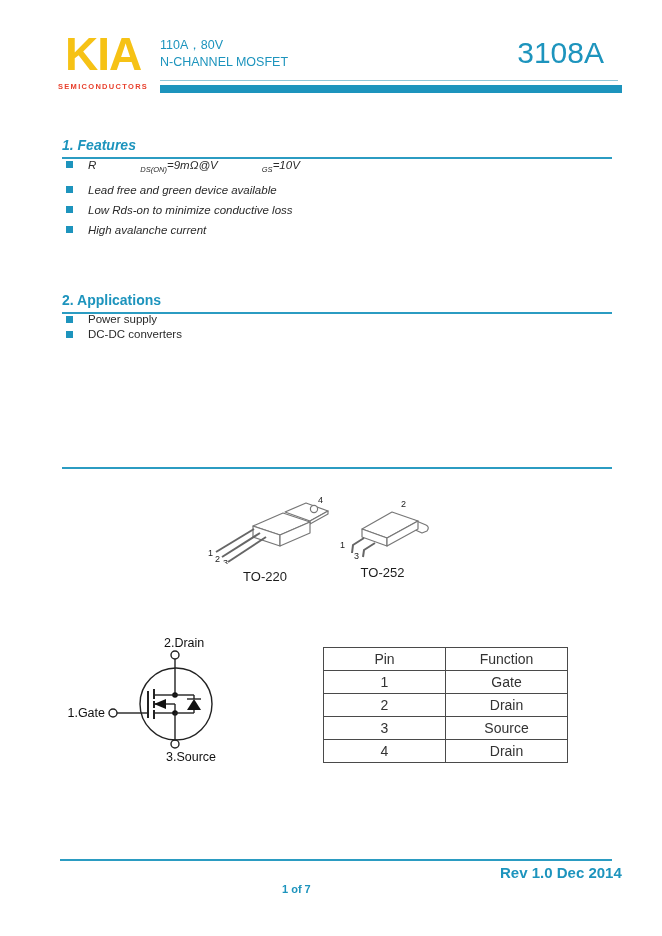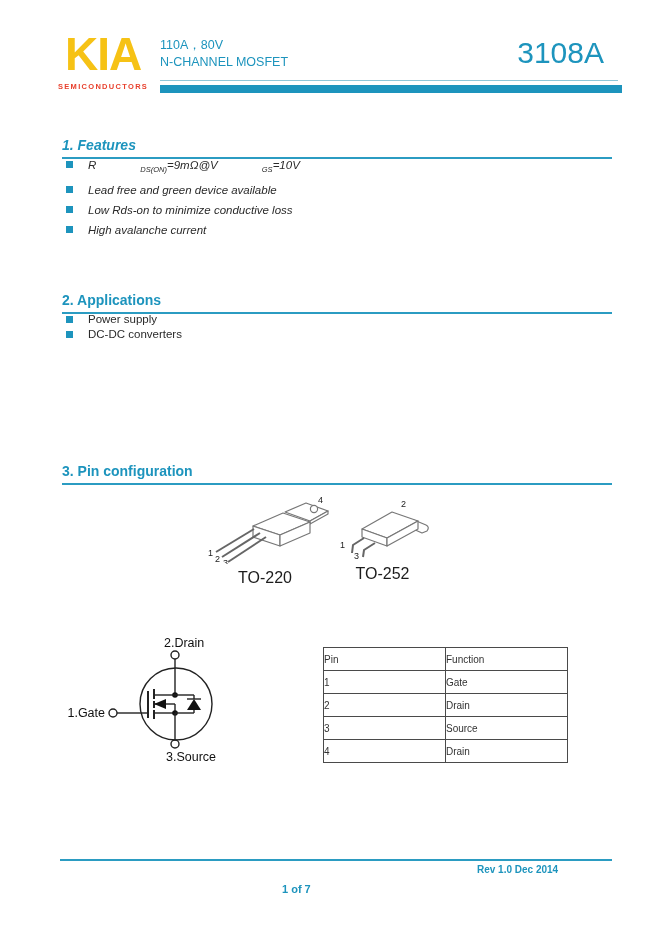--- a/index.html
+++ b/index.html
@@ -22,33 +22,33 @@
   .section-rule{height:2px;background:#2b9cc2;margin-top:4px;}
   ul.plain{list-style:none;margin:0;padding:0;}
   .feat-list{margin-top:15px;}
   .feat-list li{display:flex;align-items:flex-start;margin-bottom:8px;font-size:11.5px;line-height:12px;}
   .app-list{margin-top:12px;}
   .app-list li{display:flex;align-items:flex-start;margin-bottom:3px;font-size:11.5px;line-height:11.5px;}
   .bullet{width:7px;height:7px;background:#1d94bd;flex:none;margin:2px 15px 0 4px;}
   sub{font-size:7.5px;padding-left:44px;}
   
   .pkg-wrap{position:absolute;text-align:center;}
-  .pkg-label{font-size:16px;color:#1c1c1c;margin-top:1px;}
+  .pkg-label{font-size:13px;color:#1c1c1c;margin-top:1px;}
   
   .symbol-wrap{position:absolute;left:56px;top:627px;}
   
   .pin-table{position:absolute;left:323px;top:647px;border-collapse:collapse;table-layout:fixed;}
   .pin-table th,.pin-table td{
-    border:1px solid #4a4a4a;width:121px;height:22px;text-align:left;
-    font-size:10px;font-weight:400;color:#333;padding:0;
+    border:1px solid #4a4a4a;width:121px;height:22px;text-align:center;
+    font-size:14px;font-weight:400;color:#333;padding:0;
   }
   
   .footer-rule{position:absolute;left:60px;top:859px;width:552px;height:2px;background:#2b9cc2;}
   .footer-page{position:absolute;left:282px;top:864px;font-size:11px;font-weight:700;color:#1d94bd;margin-top:19px;}
-  .footer-rev{position:absolute;left:477px;top:864px;font-size:10px;font-weight:700;color:#1d94bd;}
+  .footer-rev{position:absolute;left:500px;top:864px;font-size:15px;font-weight:700;color:#1d94bd;}
   svg .drawline{stroke:#777;fill:#fff;stroke-width:1.2;stroke-linejoin:round;}
   svg .lead{stroke:#666;stroke-width:2;fill:none;}
   svg .pin-num{font-size:9px;fill:#222;font-family:"Liberation Sans",sans-serif;}
   svg .symline{stroke:#222;stroke-width:1.4;fill:none;}
   svg .symfill{fill:#111;stroke:none;}
   svg .symlabel{font-size:12.5px;fill:#111;font-family:"Liberation Sans",sans-serif;}
 </style>
 </head>
 <body>
 
@@ -101,21 +101,20 @@
         <span>Power supply</span>
       </li>
       <li>
         <span class="bullet"></span>
         <span>DC-DC converters</span>
       </li>
     </ul>
   </div>
 
   <div class="section" style="top:463px;">
-    <div class="section-head">3. Pin configuration</div>
     <div class="section-rule"></div>
   </div>
 
   <div class="pkg-wrap" style="left:200px;top:496px;width:130px;">
     <svg width="130" height="68" viewBox="0 0 130 68">
 
       <polygon class="drawline" points="85,16 106,7 128,15 110,25"></polygon>
       <polygon class="drawline" points="110,25 128,15 128,18 110,28"></polygon>
       <circle class="drawline" cx="114" cy="13" r="3.6"></circle>
 

